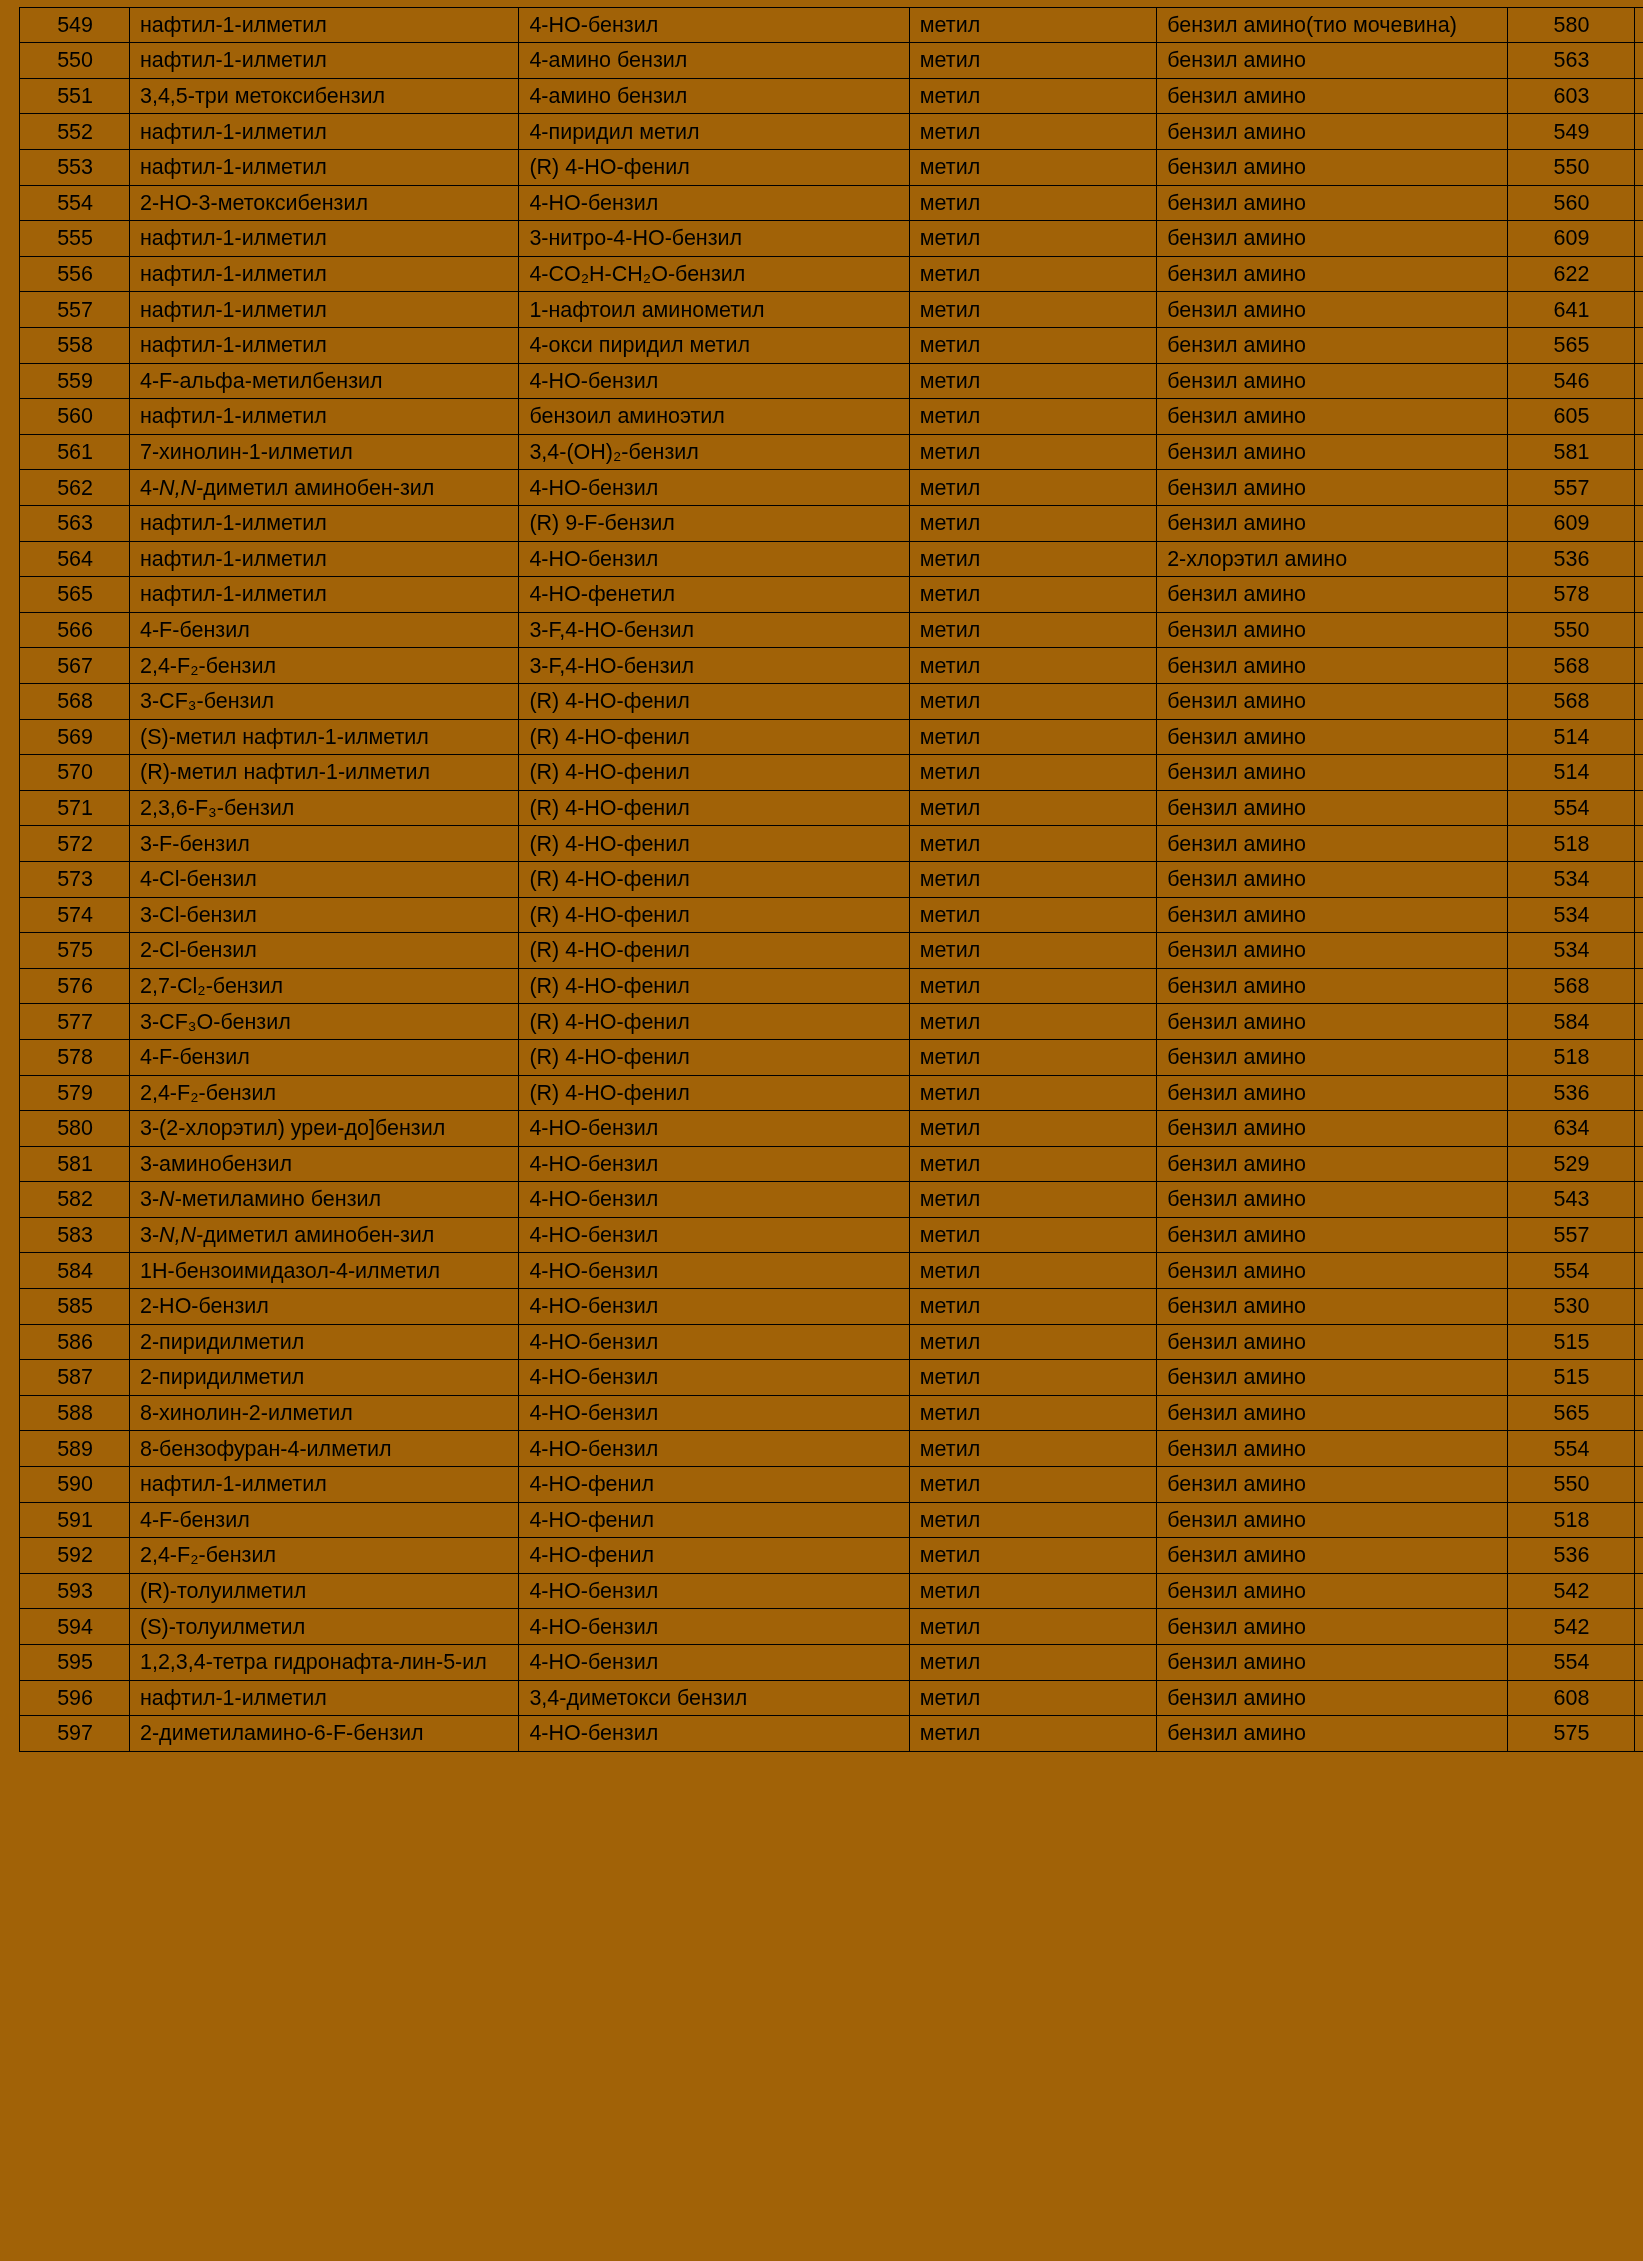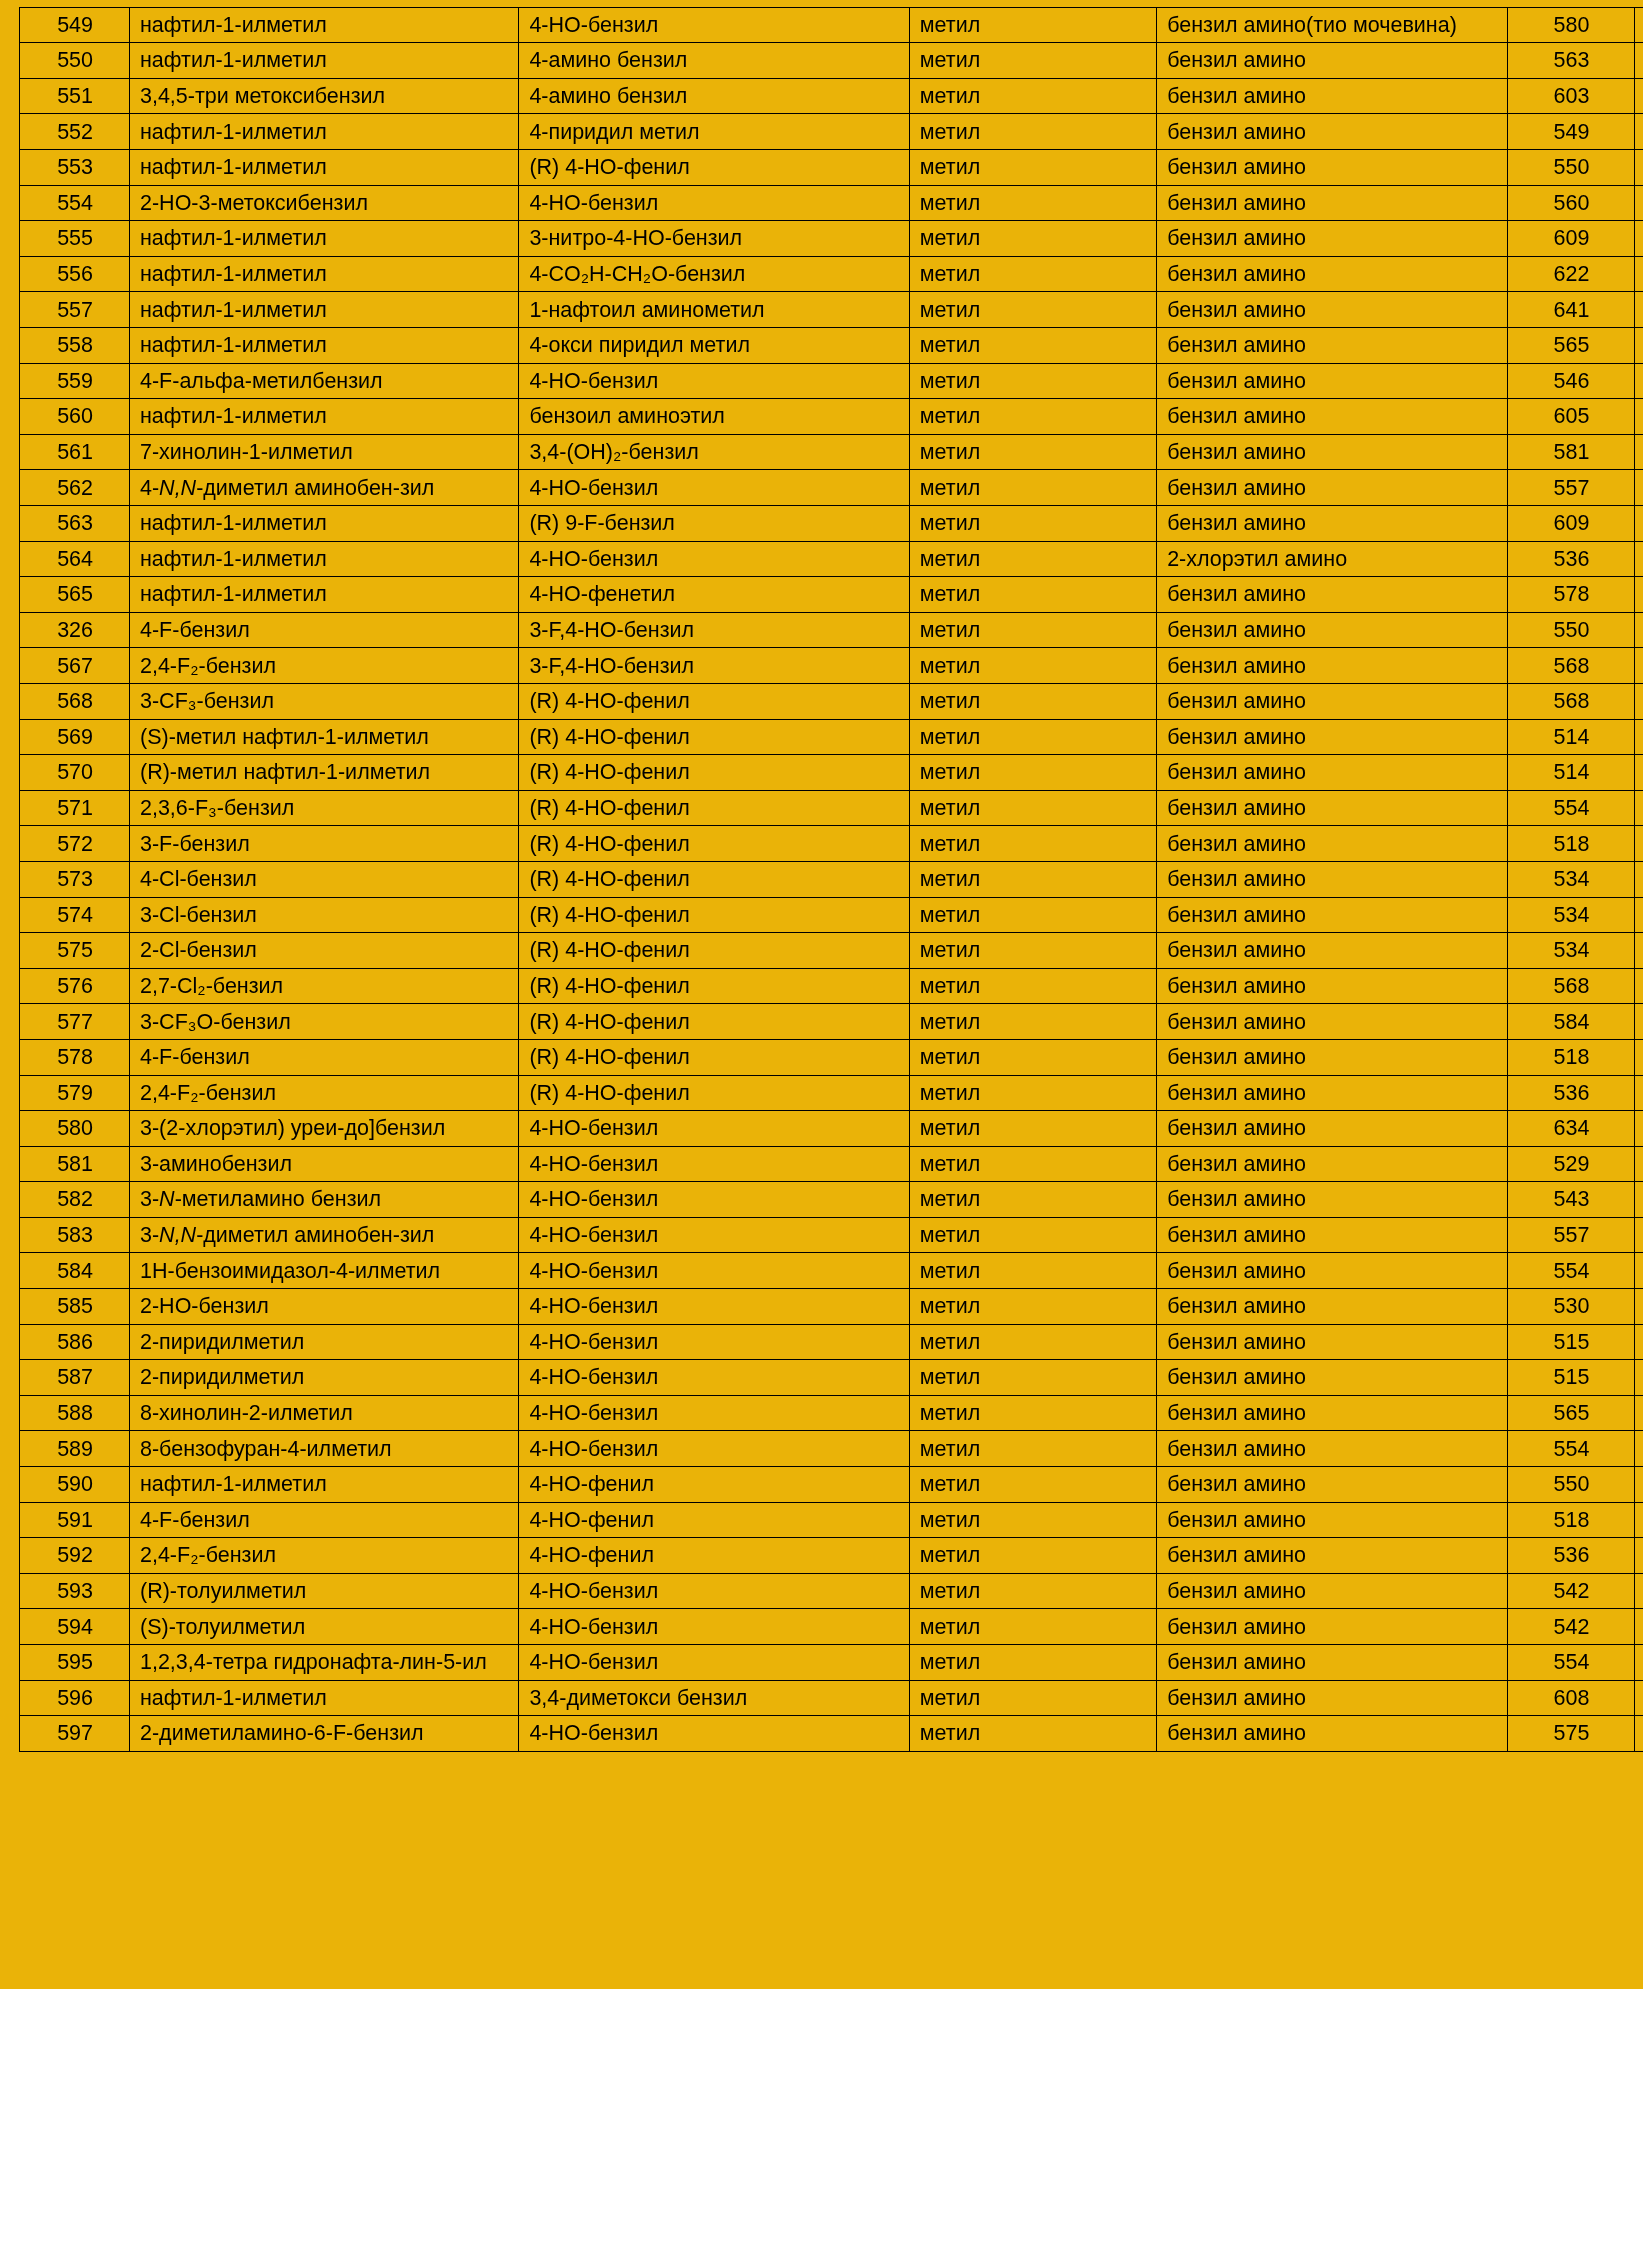--- a/index.html
+++ b/index.html
@@ -6,24 +6,24 @@
     margin: 0;
     padding: 0;
     background: #ffffff;
   }
   body {
     font-family: "Liberation Sans", sans-serif;
     color: #000000;
   }
   .page {
     width: 1644px;
-    height: 1989px;
+    height: 2261px;
     box-sizing: border-box;
     padding: 6.7px 18.6px 8.4px 18.6px;
-    background: #eab308;
+    background: #a16207;
     position: relative;
   }
   table.data-table {
     border-collapse: collapse;
     table-layout: fixed;
     width: 1606px;
     border: 1.7px solid #000;
   }
   table.data-table td {
     border: 1.3px solid #000;
@@ -212,21 +212,21 @@
         <tr>
           <td class="c-num">565</td>
           <td class="c-r1">нафтил-1-илметил</td>
           <td class="c-r2">4-HO-фенетил</td>
           <td class="c-r3">метил</td>
           <td class="c-r4">бензил амино</td>
           <td class="c-m1">578</td>
           <td class="c-m2">579</td>
         </tr>
         <tr>
-          <td class="c-num">326</td>
+          <td class="c-num">566</td>
           <td class="c-r1">4-F-бензил</td>
           <td class="c-r2">3-F,4-HO-бензил</td>
           <td class="c-r3">метил</td>
           <td class="c-r4">бензил амино</td>
           <td class="c-m1">550</td>
           <td class="c-m2">551</td>
         </tr>
         <tr>
           <td class="c-num">567</td>
           <td class="c-r1">2,4-F₂-бензил</td>

